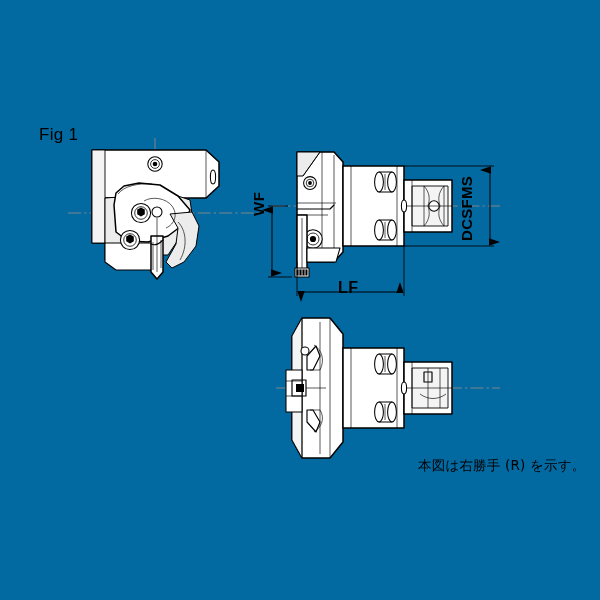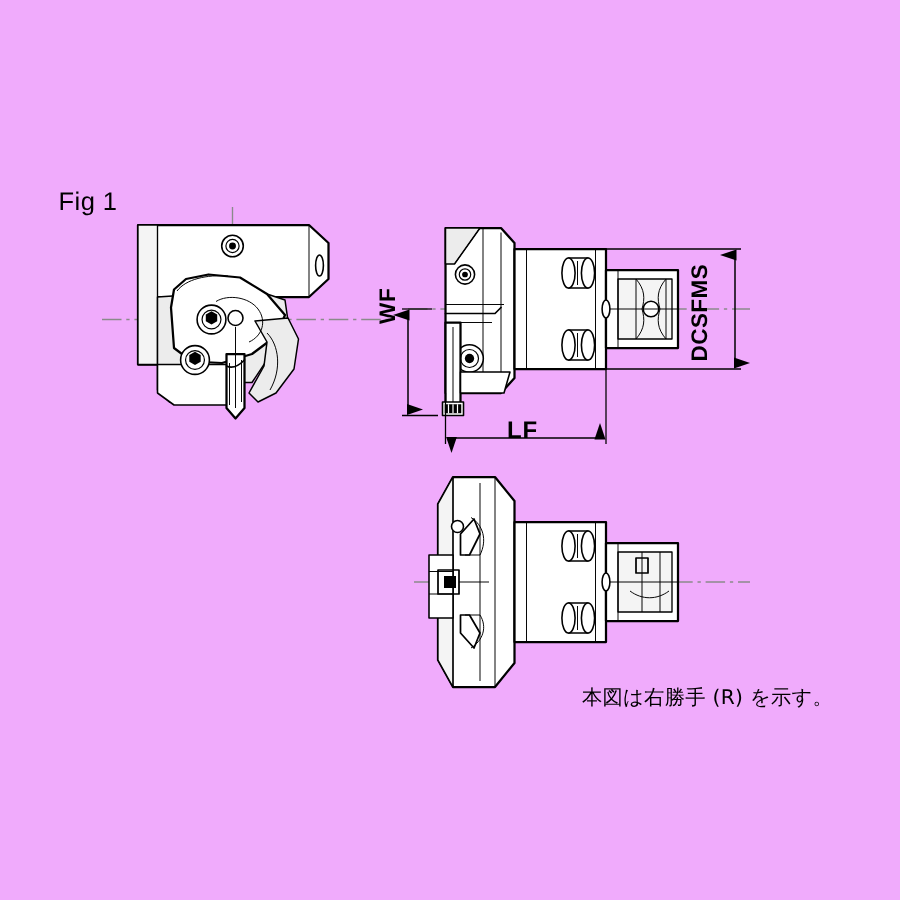--- a/index.html
+++ b/index.html
@@ -4,21 +4,21 @@
 <style>
   html, body {
     margin: 0;
     padding: 0;
     background: #ffffff;
   }
   #page {
     position: relative;
     width: 600px;
     height: 600px;
-    background: #f0abfc;
+    background: #0369a1;
     overflow: hidden;
     font-family: "Liberation Sans", "DejaVu Sans", sans-serif;
   }
   #drawing {
     position: absolute;
     left: 0;
     top: 0;
     width: 600px;
     height: 600px;
   }
@@ -54,21 +54,21 @@
   #dcsfms-label {
     left: 459px;
     top: 241px;
     font-size: 15px;
     font-weight: bold;
     transform: rotate(-90deg);
     transform-origin: left top;
     letter-spacing: 0.3px;
   }
   #note-jp {
-    left: 388px;
+    left: 418px;
     top: 459px;
     font-size: 13.5px;
     font-family: "DejaVu Sans", "Liberation Sans", sans-serif;
     letter-spacing: 0.2px;
   }
 </style>
 </head>
 <body>
 
 <div id="page">

